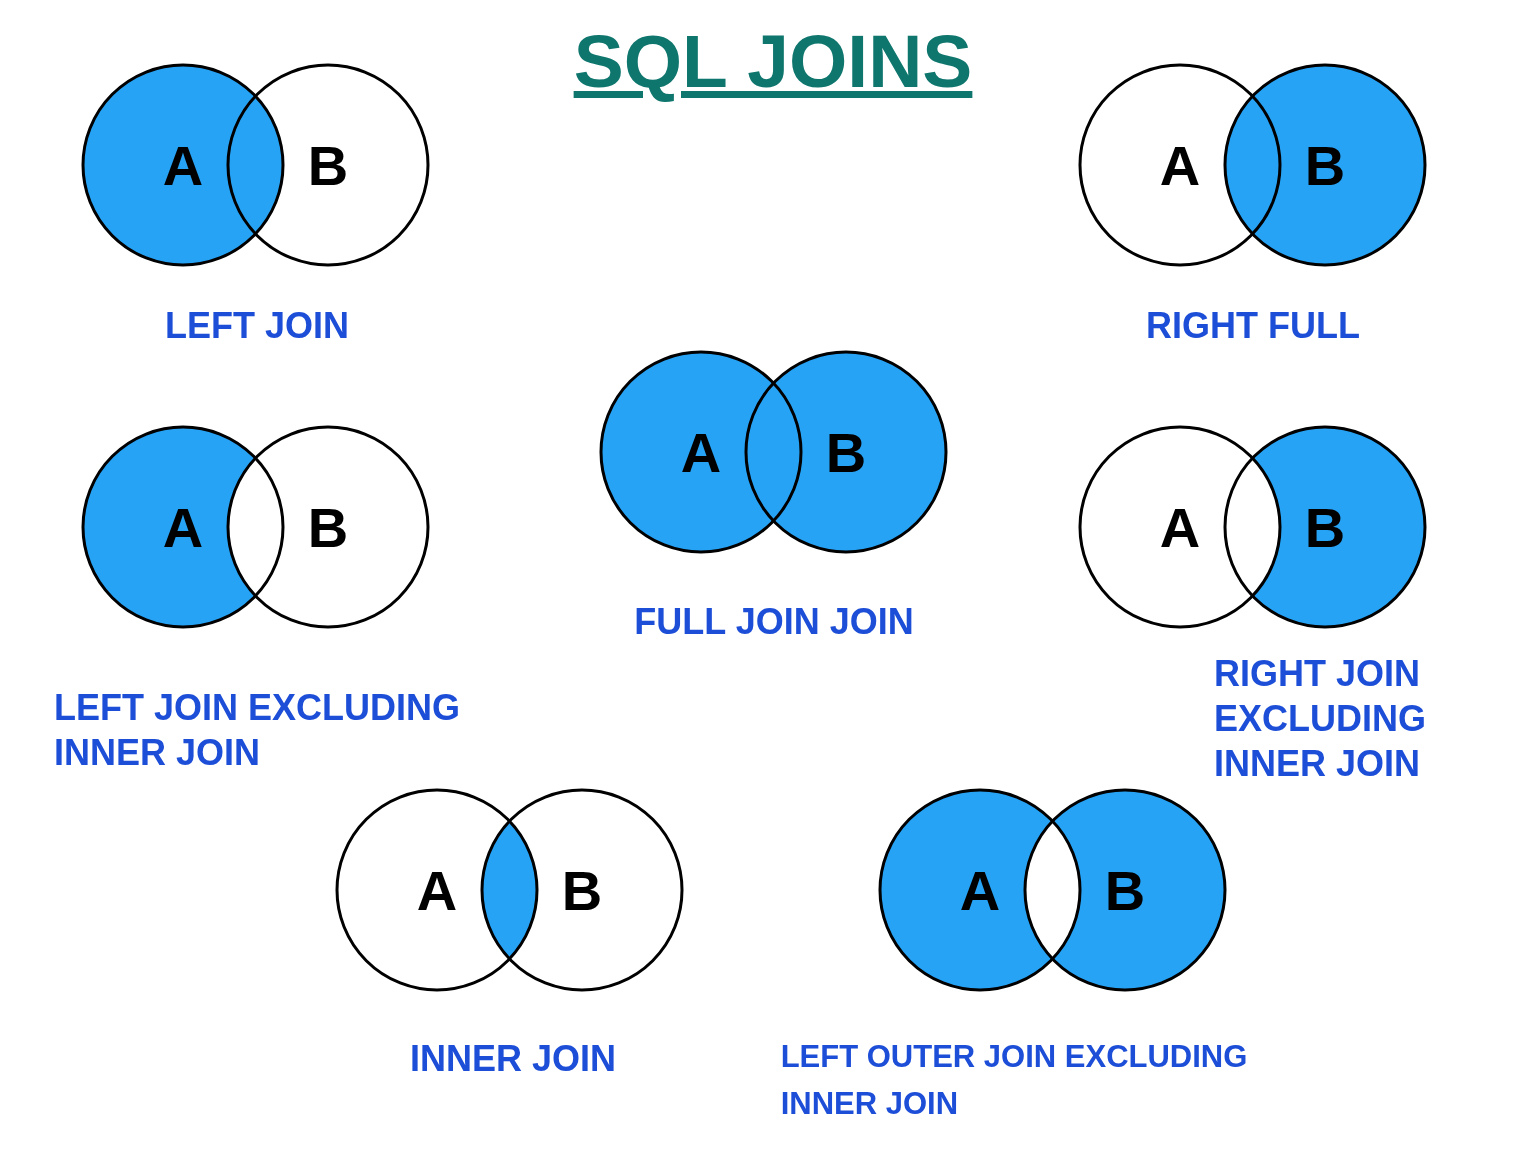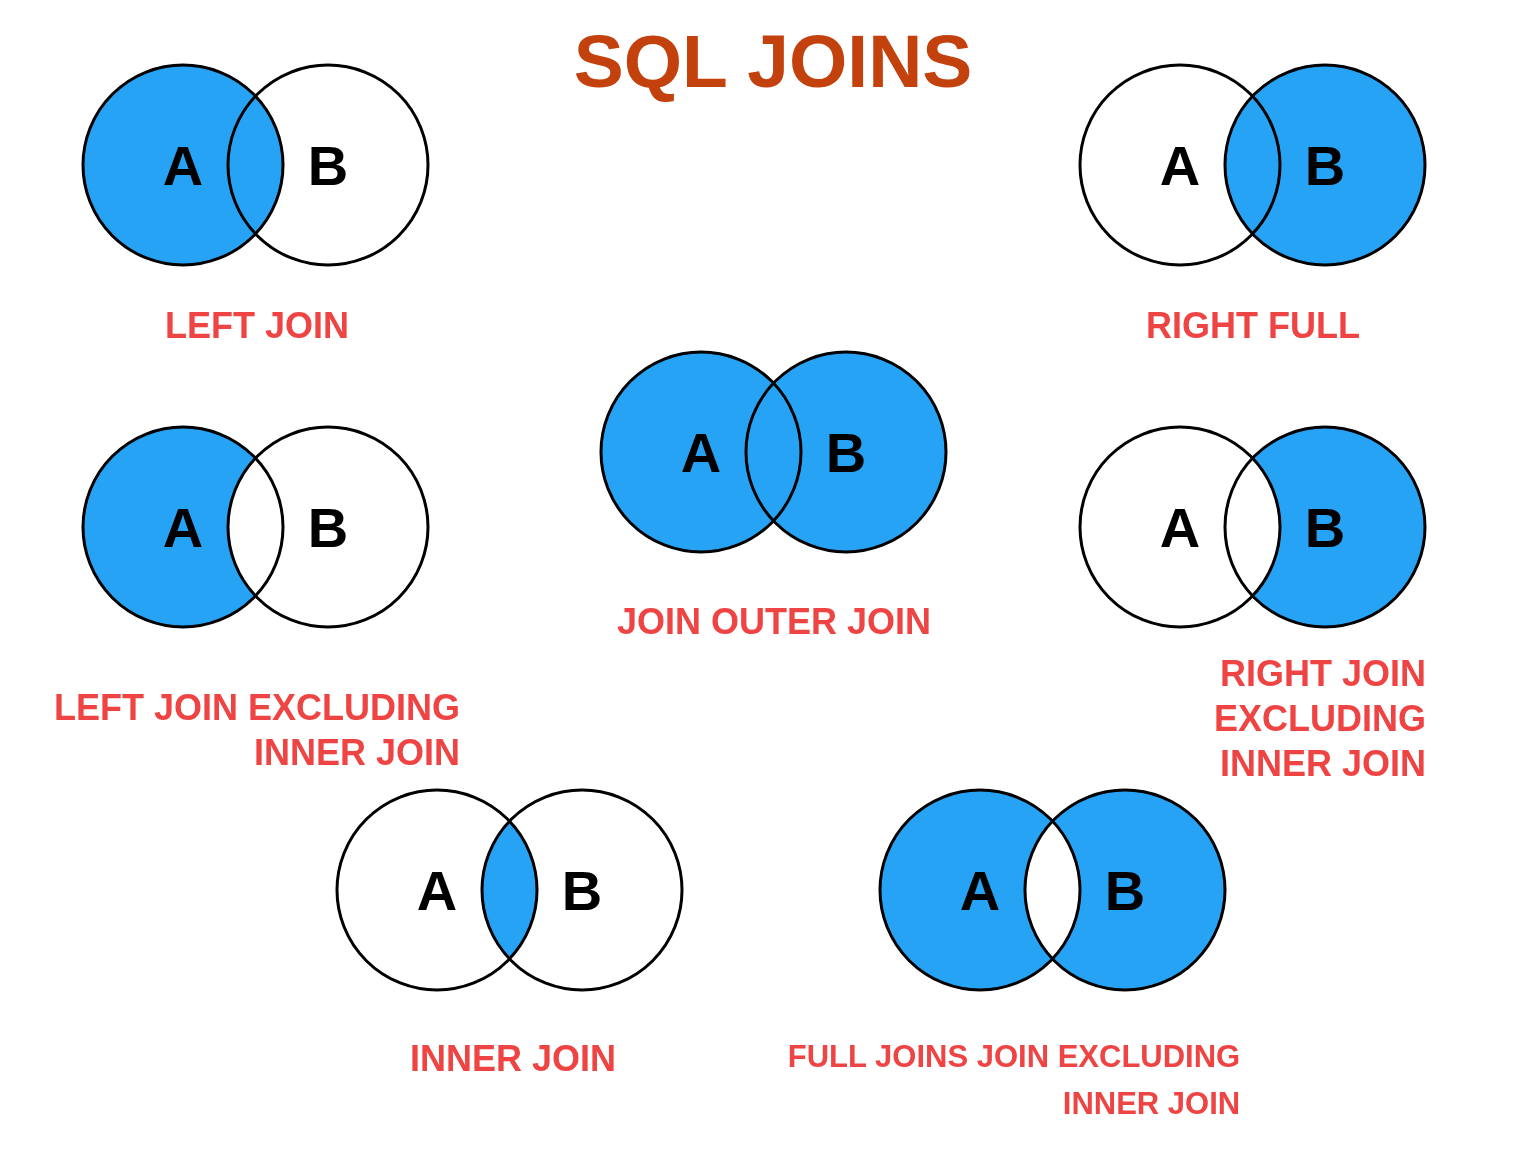--- a/index.html
+++ b/index.html
@@ -10,29 +10,30 @@
     overflow:hidden;
   }
   .canvas{
     position:relative;width:1520px;height:1164px;background:#ffffff;
   }
   .title{
     position:absolute;
     left:773px;top:24px;
     transform:translateX(-50%);
     margin:0;
-    font-size:75px;line-height:75px;font-weight:bold;color:#c2410c;
+    font-size:75px;line-height:75px;font-weight:bold;color:#0f766e;
     white-space:nowrap;
+    text-decoration:underline;
   }
   .venn{position:absolute;display:block;}
   .venn-label{
     position:absolute;
     transform:translateX(-50%);
-    font-size:36px;line-height:45px;font-weight:bold;color:#ef4444;
-    text-align:right;white-space:pre-line;
+    font-size:36px;line-height:45px;font-weight:bold;color:#1d4ed8;
+    text-align:left;white-space:pre-line;
   }
   
   #pos-left-join{left:78px;top:58px}
   #pos-right-join{left:1075px;top:58px}
   #pos-full-outer-join{left:596px;top:345px}
   #pos-left-join-excluding-inner-join{left:78px;top:420px}
   #pos-right-join-excluding-inner-join{left:1075px;top:420px}
   #pos-inner-join{left:332px;top:783px}
   #pos-full-outer-join-excluding-inner-join{left:875px;top:783px}
   
@@ -99,21 +100,21 @@
             <circle cx="105" cy="107" r="100"></circle>
           </clipPath>
         </defs>
         <circle cx="105" cy="107" r="100" fill="#27A3F6"></circle>
         <circle cx="250" cy="107" r="100" fill="#27A3F6"></circle>
         <circle cx="105" cy="107" r="100" fill="none" stroke="#000000" stroke-width="3"></circle>
         <circle cx="250" cy="107" r="100" fill="none" stroke="#000000" stroke-width="3"></circle>
         <text x="105" y="127" text-anchor="middle" font-size="56" font-weight="bold" fill="#000000" font-family="&quot;Liberation Sans&quot;, sans-serif">A</text>
         <text x="250" y="127" text-anchor="middle" font-size="56" font-weight="bold" fill="#000000" font-family="&quot;Liberation Sans&quot;, sans-serif">B</text>
       </svg>
-      <div class="venn-label" id="lbl-full-outer-join">JOIN OUTER JOIN</div>
+      <div class="venn-label" id="lbl-full-outer-join">FULL JOIN JOIN</div>
       <svg width="360" height="215" viewBox="0 0 360 215" id="pos-right-join-excluding-inner-join" class="venn">
         <defs>
           <clipPath id="clipA4">
             <circle cx="105" cy="107" r="100"></circle>
           </clipPath>
         </defs>
         <circle cx="250" cy="107" r="100" fill="#27A3F6"></circle>
         <circle cx="105" cy="107" r="100" fill="#FFFFFF"></circle>
         <circle cx="105" cy="107" r="100" fill="none" stroke="#000000" stroke-width="3"></circle>
         <circle cx="250" cy="107" r="100" fill="none" stroke="#000000" stroke-width="3"></circle>
@@ -144,16 +145,16 @@
           </clipPath>
         </defs>
         <circle cx="105" cy="107" r="100" fill="#27A3F6"></circle>
         <circle cx="250" cy="107" r="100" fill="#27A3F6"></circle>
         <circle cx="250" cy="107" r="100" fill="#FFFFFF" clip-path="url(#clipA6)"></circle>
         <circle cx="105" cy="107" r="100" fill="none" stroke="#000000" stroke-width="3"></circle>
         <circle cx="250" cy="107" r="100" fill="none" stroke="#000000" stroke-width="3"></circle>
         <text x="105" y="127" text-anchor="middle" font-size="56" font-weight="bold" fill="#000000" font-family="&quot;Liberation Sans&quot;, sans-serif">A</text>
         <text x="250" y="127" text-anchor="middle" font-size="56" font-weight="bold" fill="#000000" font-family="&quot;Liberation Sans&quot;, sans-serif">B</text>
       </svg>
-      <div class="venn-label" id="lbl-full-outer-join-excluding-inner-join">FULL JOINS JOIN EXCLUDING
+      <div class="venn-label" id="lbl-full-outer-join-excluding-inner-join">LEFT OUTER JOIN EXCLUDING
 INNER JOIN</div>
     </div>
 </div>
 
 </body></html>

